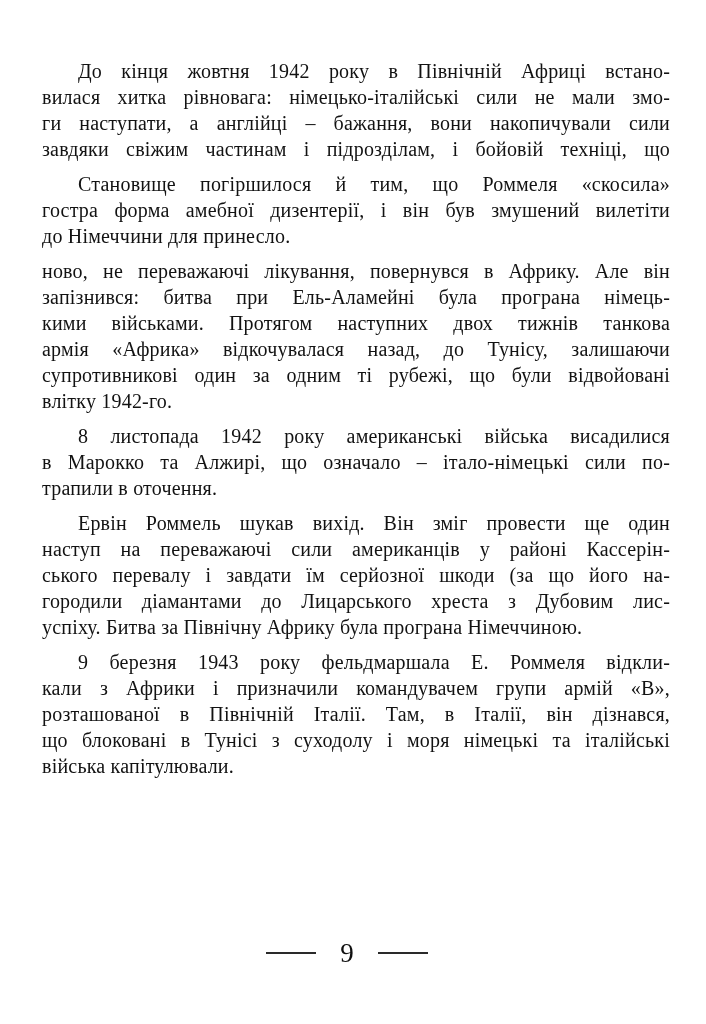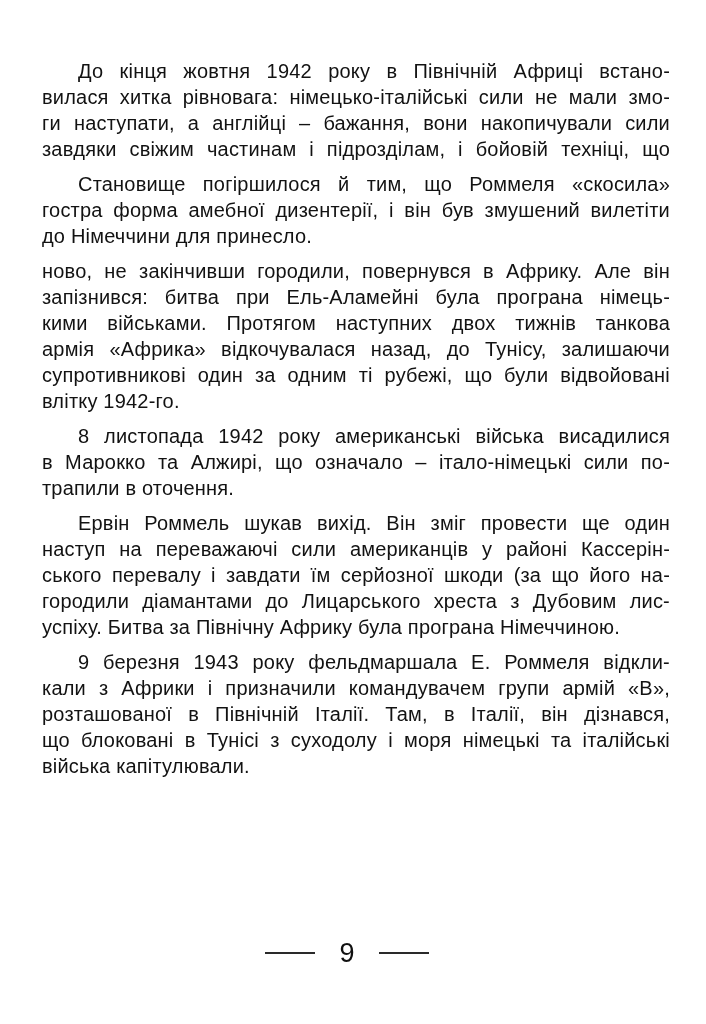--- a/index.html
+++ b/index.html
@@ -6,21 +6,21 @@
     margin: 0;
     padding: 0;
     background: #ffffff;
   }
   .page {
     position: relative;
     width: 706px;
     height: 1024px;
     background: #ffffff;
     overflow: hidden;
-    font-family: Liberation Sans, sans-serif;
+    font-family: Liberation Serif, serif;
     color: #121212;
   }
   .text-block {
     position: absolute;
     left: 42px;
     top: 58px;
     width: 628px;
     font-size: 20px;
     line-height: 26px;
     letter-spacing: 0.2px;
@@ -74,21 +74,21 @@
       <div class="line">завдяки свіжим частинам і підрозділам, і бойовій техніці, що</div>
     </div>
 
     <div class="para">
       <div class="line first">Становище погіршилося й тим, що Роммеля «скосила»</div>
       <div class="line">гостра форма амебної дизентерії, і він був змушений вилетіти</div>
       <div class="line last">до Німеччини для принесло.</div>
     </div>
 
     <div class="para">
-      <div class="line">ново, не закінчивши городили, повернувся в Африку. Але він</div>
+      <div class="line">ново, не переважаючі лікування, повернувся в Африку. Але він</div>
       <div class="line">запізнився: битва при Ель-Аламейні була програна німець-</div>
       <div class="line">кими військами. Протягом наступних двох тижнів танкова</div>
       <div class="line">армія «Африка» відкочувалася назад, до Тунісу, залишаючи</div>
       <div class="line">супротивникові один за одним ті рубежі, що були відвойовані</div>
       <div class="line last">влітку 1942-го.</div>
     </div>
 
     <div class="para">
       <div class="line first">8 листопада 1942 року американські війська висадилися</div>
       <div class="line">в Марокко та Алжирі, що означало – італо-німецькі сили по-</div>

